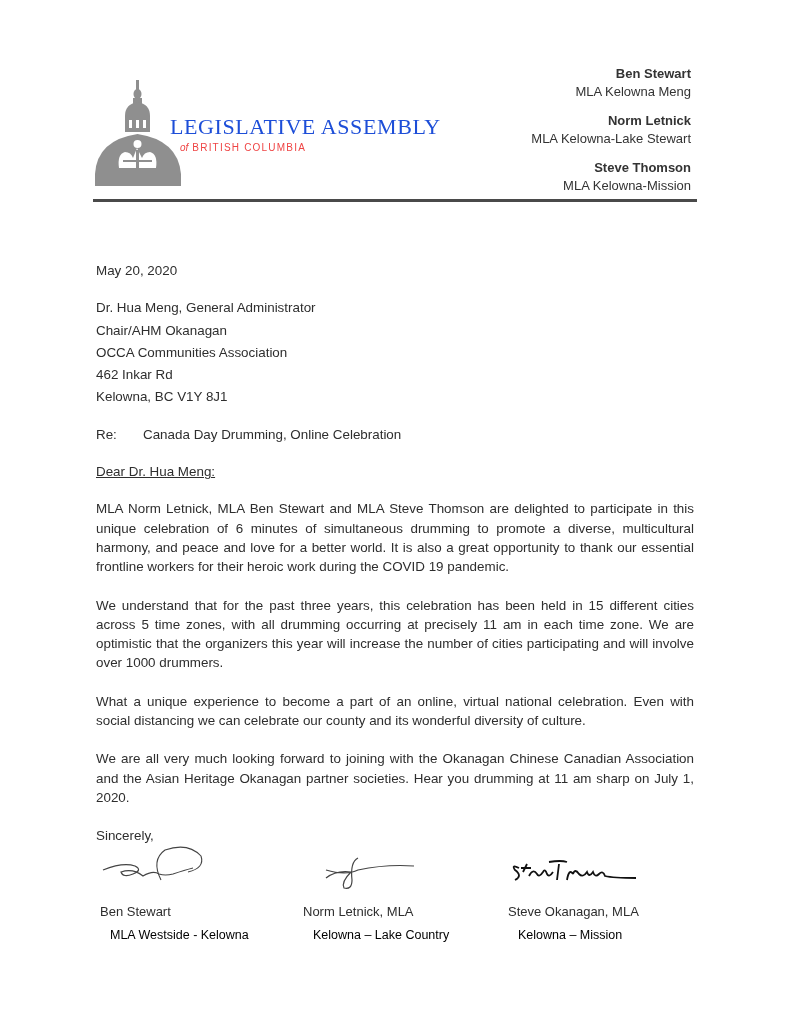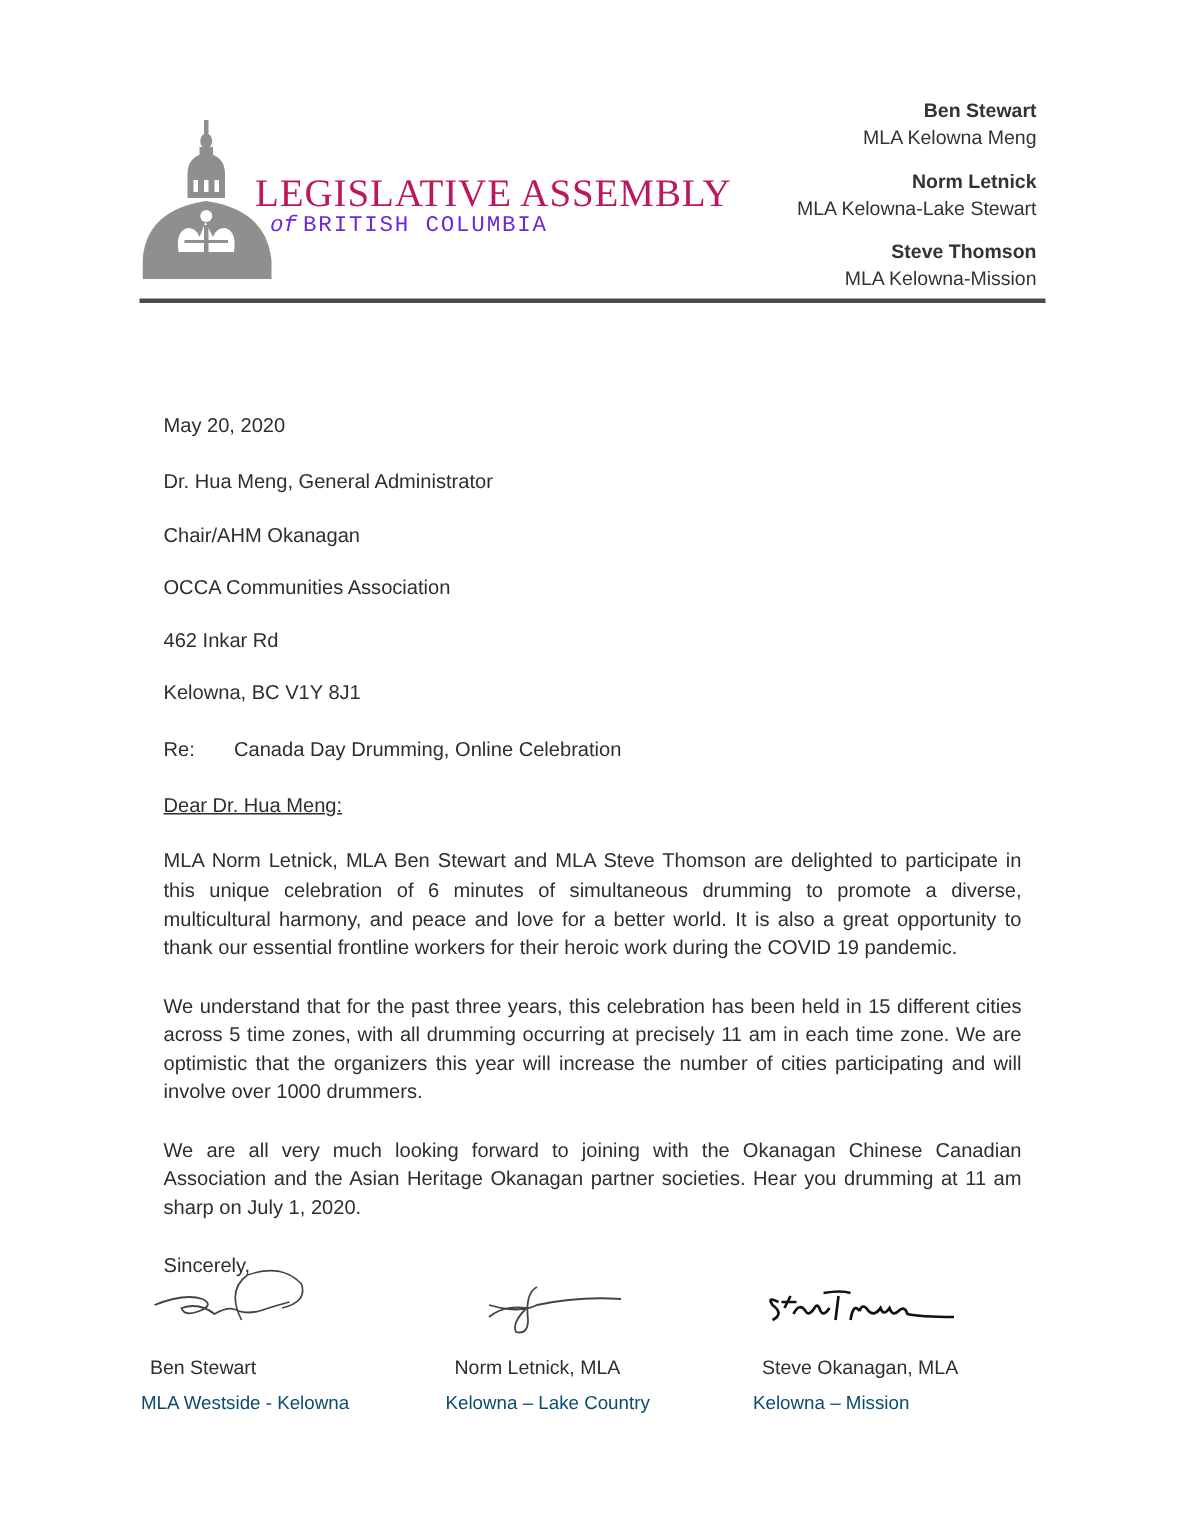--- a/index.html
+++ b/index.html
@@ -1,39 +1,39 @@
 <!DOCTYPE html>
 <html><head>
 <meta charset="utf-8">
 <style>
   html, body { margin: 0; padding: 0; background: #ffffff; }
   body { width: 791px; height: 1024px; position: relative; font-family: "Liberation Sans", sans-serif; color: #2a2a2a; overflow: hidden; }
   .logo { position: absolute; left: 95px; top: 78px; width: 400px; height: 120px; }
   .logo-mark { position: absolute; left: 0; top: 0; width: 90px; height: 108px; }
-  .logo-title { position: absolute; left: 75px; top: 36px; font-family: "Liberation Serif", serif; font-size: 26px; letter-spacing: 0.6px; color: #be185d; white-space: nowrap; }
-  .logo-sub { position: absolute; left: 85px; top: 64px; font-family: Liberation Mono, monospace; font-size: 15px; letter-spacing: 1.2px; color: #6d28d9; white-space: nowrap; }
+  .logo-title { position: absolute; left: 75px; top: 36px; font-family: "Liberation Serif", serif; font-size: 22px; letter-spacing: 0.6px; color: #1d4ed8; white-space: nowrap; }
+  .logo-sub { position: absolute; left: 85px; top: 64px; font-family: Liberation Sans, sans-serif; font-size: 10px; letter-spacing: 1.2px; color: #ef4444; white-space: nowrap; }
   .logo-sub .of { font-style: italic; letter-spacing: 0; margin-right: 4px; }
   .mlas { position: absolute; right: 100px; top: 65px; text-align: right; font-size: 13px; line-height: 18px; color: #333; }
   .mla { margin-bottom: 11px; }
   .mla .nm { font-weight: bold; }
   .rule { position: absolute; left: 93px; top: 199px; width: 604px; height: 3px; background: #4a4a4a; }
   .body { position: absolute; left: 93px; top: 258px; width: 604px; font-size: 13.4px; line-height: 19.3px; color: #2e2e2e; }
-  .body p { margin: 16px; }
+  .body p { margin: 3px; }
   .date { margin-bottom: 18px !important; }
   .addr { margin-bottom: 18px !important; }
   .re { font-weight: normal; margin-bottom: 18px !important; }
   .re .lbl { display: inline-block; width: 47px; }
   .salut { margin-bottom: 18px !important; text-decoration: underline; }
   .para { text-align: justify; margin-bottom: 19px !important; }
   .closing { margin-top: 0; }
   .sigs { position: absolute; left: 93px; top: 840px; width: 620px; height: 110px; }
   .sig { position: absolute; top: 0; width: 200px; }
   .sig svg { display: block; height: 55px; }
   .sig .n { position: absolute; top: 64px; left: 7px; font-size: 13px; color: #2e2e2e; white-space: nowrap; }
-  .sig .t { position: absolute; top: 88px; left: 1px; font-size: 12.5px; color: #0c4a6e; white-space: nowrap; }
+  .sig .t { position: absolute; top: 88px; left: 17px; font-size: 12.5px; color: #000000; white-space: nowrap; }
 </style>
 </head>
 <body>
 
 <div class="logo">
   <svg class="logo-mark" viewBox="0 0 90 108">
     <g fill="#8f8f8f">
       <rect x="41" y="2" width="3" height="10"></rect>
       <ellipse cx="42.5" cy="16" rx="4" ry="5"></ellipse>
       <rect x="38" y="20" width="9" height="6"></rect>
@@ -80,20 +80,21 @@
     <p>Dr. Hua Meng, General Administrator</p>
     <p>Chair/AHM Okanagan</p>
     <p>OCCA Communities Association</p>
     <p>462 Inkar Rd</p>
     <p>Kelowna, BC  V1Y 8J1</p>
   </div>
   <p class="re"><span class="lbl">Re:</span><span>Canada Day Drumming, Online Celebration</span></p>
   <p class="salut">Dear Dr. Hua Meng:</p>
   <p class="para">MLA Norm Letnick, MLA Ben Stewart and MLA Steve Thomson are delighted to participate in this unique celebration of 6 minutes of simultaneous drumming to promote a diverse, multicultural harmony, and peace and love for a better world.  It is also a great opportunity to thank our essential frontline workers for their heroic work during the COVID 19 pandemic.</p>
   <p class="para">We understand that for the past three years, this celebration has been held in 15 different cities across 5 time zones, with all drumming occurring at precisely 11 am in each time zone.  We are optimistic that the organizers this year will increase the number of cities participating and will involve over 1000 drummers.</p>
+  <p class="para">What a unique experience to become a part of an online, virtual national celebration.  Even with social distancing we can celebrate our county and its wonderful diversity of culture.</p>
   <p class="para">We are all very much looking forward to joining with the Okanagan Chinese Canadian Association and the Asian Heritage Okanagan partner societies.  Hear you drumming at 11 am sharp on July 1, 2020.</p>
   <p class="closing">Sincerely,</p>
 </div>
 
 <div class="sigs">
   <div class="sig" style="left:0">
     <svg width="120" height="55" viewBox="0 0 120 55">
       <path d="M10 30 Q30 22 42 26 Q50 30 40 34 Q30 38 28 32 Q40 28 50 36 Q60 30 66 34 Q72 36 80 34 Q92 30 100 28" fill="none" stroke="#444" stroke-width="1.2"></path>
       <path d="M68 40 Q58 20 72 10 Q95 2 108 16 Q112 28 95 32" fill="none" stroke="#444" stroke-width="1.1"></path>
     </svg>

